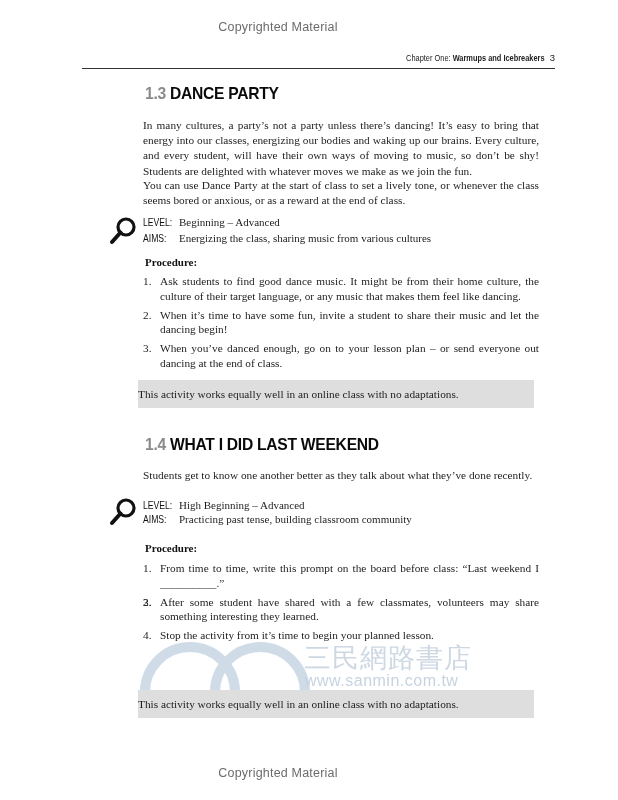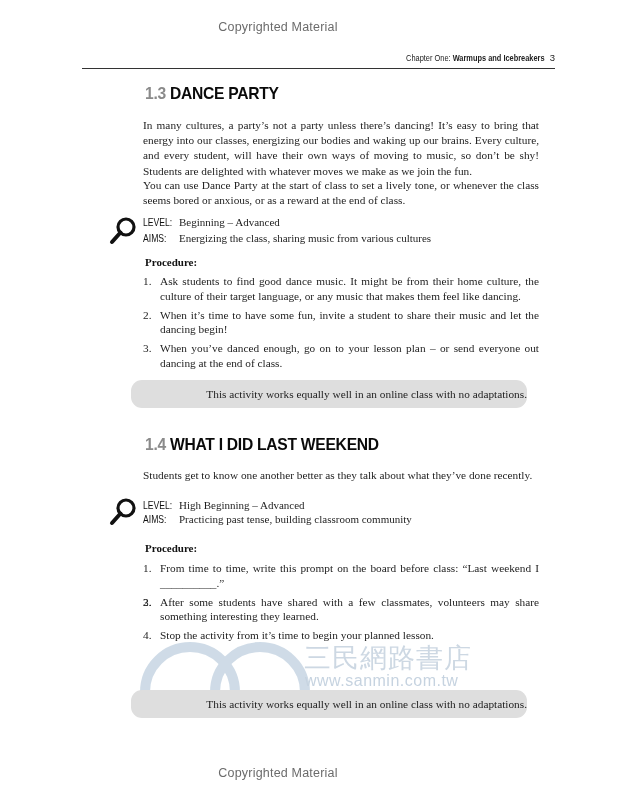--- a/index.html
+++ b/index.html
@@ -47,22 +47,22 @@
   .proc-head {
     position: absolute; left: 145px; font-family: Liberation Serif, serif; font-weight: 700;
     font-size: 11px; color: #111;
   }
 
   .steps { position: absolute; left: 143px; width: 396px; margin: 0; padding: 0; list-style: none; }
   .steps li { position: relative; padding-left: 17px; font-size: 11.3px; line-height: 14.8px; text-align: justify; margin-bottom: 4px; color: #1d1d1d; }
   .steps li .n { position: absolute; left: 0; top: 0; }
 
   .note {
-    position: absolute; left: 131px; width: 396px; height: 28px; background: #dedede;
-    text-align: right; font-size: 11.3px; line-height: 28px; color: #1d1d1d; border-radius: 11px;
+    position: absolute; left: 138px; width: 396px; height: 28px; background: #dedede;
+    text-align: left; font-size: 11.3px; line-height: 28px; color: #1d1d1d;
   }
 
   .watermark {
     position: absolute; left: 140px; top: 632px; width: 350px; height: 60px; pointer-events: none; opacity: 0.55;
   }
   .wm-text {
     position: absolute; left: 305px; top: 672px; font-family: "Liberation Sans", sans-serif;
     font-size: 16px; color: #c6d3e0; letter-spacing: 0.5px;
   }
   .wm-cjk {
@@ -115,21 +115,21 @@
     <line x1="12.5" y1="16.5" x2="4" y2="26" stroke="#111" stroke-width="4" stroke-linecap="round"></line>
   </svg>
   <div class="row" style="top:4px;"><span class="lab">LEVEL:</span><span class="val">High Beginning – Advanced</span></div>
   <div class="row" style="top:18px;"><span class="lab">AIMS:</span><span class="val">Practicing past tense, building classroom community</span></div>
 </div>
 
 <div class="proc-head" style="top:542px;">Procedure:</div>
 <ol class="steps" style="top:561px;">
   <li><span class="n">1.</span><span>From time to time, write this prompt on the board before class: “Last weekend I __________.”</span></li>
   <li><span class="n">2.</span></li>
-  <li><span class="n">3.</span><span>After some students have shared with a few classmates, volunteers may share something interesting they learned.</span></li>
+  <li><span class="n">3.</span><span>After some student have shared with a few classmates, volunteers may share something interesting they learned.</span></li>
   <li><span class="n">4.</span><span>Stop the activity from it’s time to begin your planned lesson.</span></li>
 </ol>
 
 <svg class="watermark" viewBox="0 0 350 60">
   <path d="M5 60 A45 45 0 0 1 95 60" fill="none" stroke="#a9bfd4" stroke-width="10"></path>
   <path d="M75 60 A45 45 0 0 1 165 60" fill="none" stroke="#a9bfd4" stroke-width="10"></path>
 </svg>
 <div class="wm-cjk">三民網路書店</div>
 <div class="wm-text">www.sanmin.com.tw</div>
 

